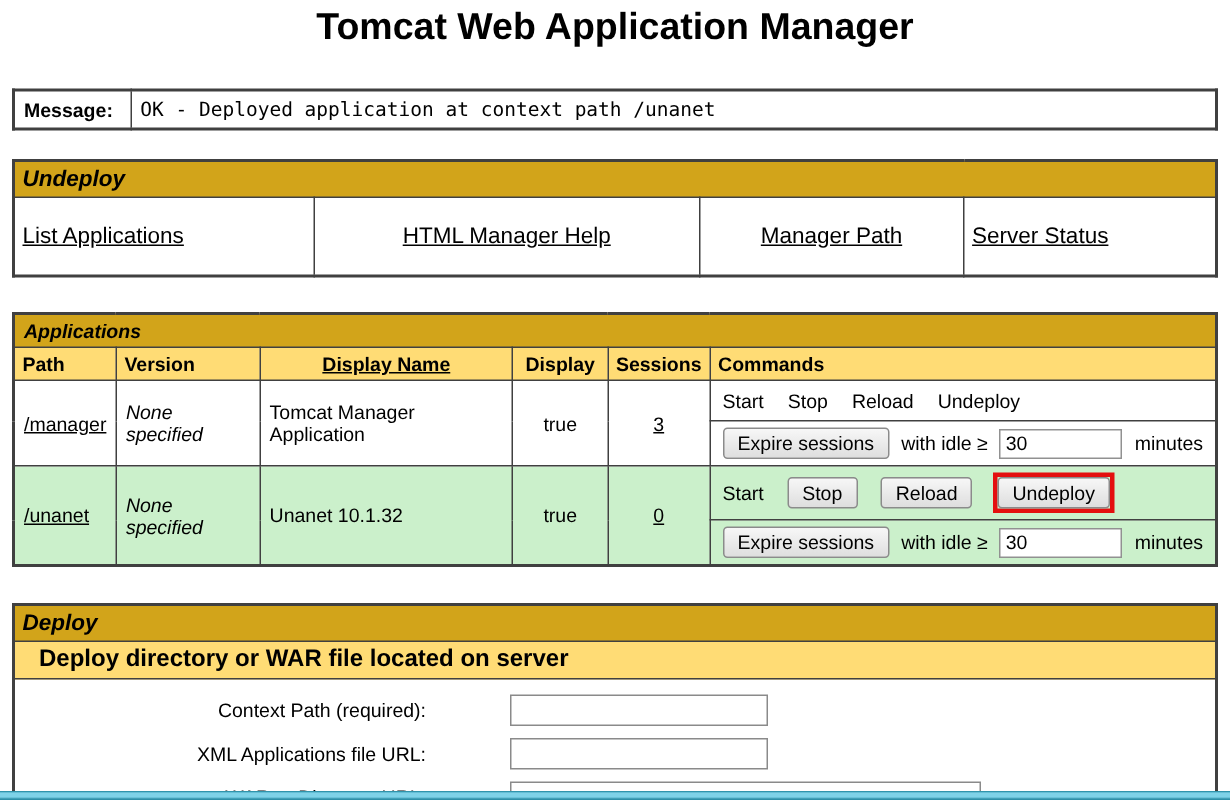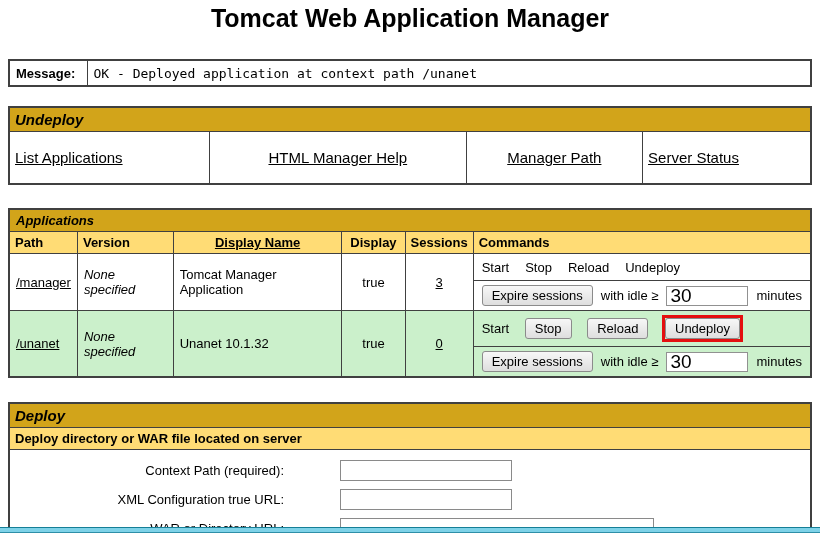--- a/index.html
+++ b/index.html
@@ -50,28 +50,28 @@
   td.ctr{text-align:center;}
   td.italic{font-style:italic;}
   td.cmds{padding:4px 8px;height:27px;white-space:nowrap;}
   .cmd-word{margin-right:16px;}
   .btn{font-family:"Liberation Sans", sans-serif;font-size:13px;color:#000;
     background:linear-gradient(#f7f7f7,#dedede);border:1px solid #8b8b8b;
     border-radius:3px;padding:2px 9px;cursor:pointer;}
   .btn + .btn, .start-word + .btn{margin-left:12px;}
   .red-box{display:inline-block;border:3px solid var(--annotation-red);
     margin-left:10px;font-size:0;line-height:0;}
-  .idle-input{width:82px;height:20px;border:1px solid #919191;font-size:19px;
+  .idle-input{width:82px;height:20px;border:1px solid #919191;font-size:13px;
     padding:1px 3px;font-family:"Liberation Sans", sans-serif;}
   .expire-wrap{display:flex;align-items:center;gap:8px;}
 
   
   .deploy-table{margin-top:24px;}
-  td.subheader{background:var(--table-header-bg);font-weight:bold;font-size:13px;
-    padding:3px 5px;height:21px;}
+  td.subheader{background:var(--table-header-bg);font-weight:bold;font-size:16px;
+    padding:3px 16px;height:21px;}
   td.deploy-form{padding:10px 0 6px;}
   .form-row{display:flex;align-items:center;margin-bottom:8px;font-size:13px;gap:48px;}
   .form-label{width:282px;text-align:right;padding-right:8px;}
   .txt{height:21px;border:1px solid #8a8a8a;font-size:13px;padding:1px 3px;
     width:172px;font-family:"Liberation Sans", sans-serif;}
   .txt.wide{width:314px;}
   .deploy-btn-row{margin-left:282px;margin-bottom:0;}
 
   
   .bottom-bar{position:fixed;left:0;right:0;bottom:0;height:6px;
@@ -177,21 +177,21 @@
     <tr>
       <td class="subheader">Deploy directory or WAR file located on server</td>
     </tr>
     <tr>
       <td class="deploy-form">
         <div class="form-row">
           <label class="form-label">Context Path (required):</label>
           <input class="txt" style="">
         </div>
         <div class="form-row">
-          <label class="form-label">XML Configuration true URL:</label>
+          <label class="form-label">XML Applications file URL:</label>
           <input class="txt" style="">
         </div>
         <div class="form-row">
           <label class="form-label">WAR or Directory URL:</label>
           <input class="txt wide" style="">
         </div>
         <div class="form-row deploy-btn-row">
           <button class="btn">Deploy</button>
         </div>
       </td>

